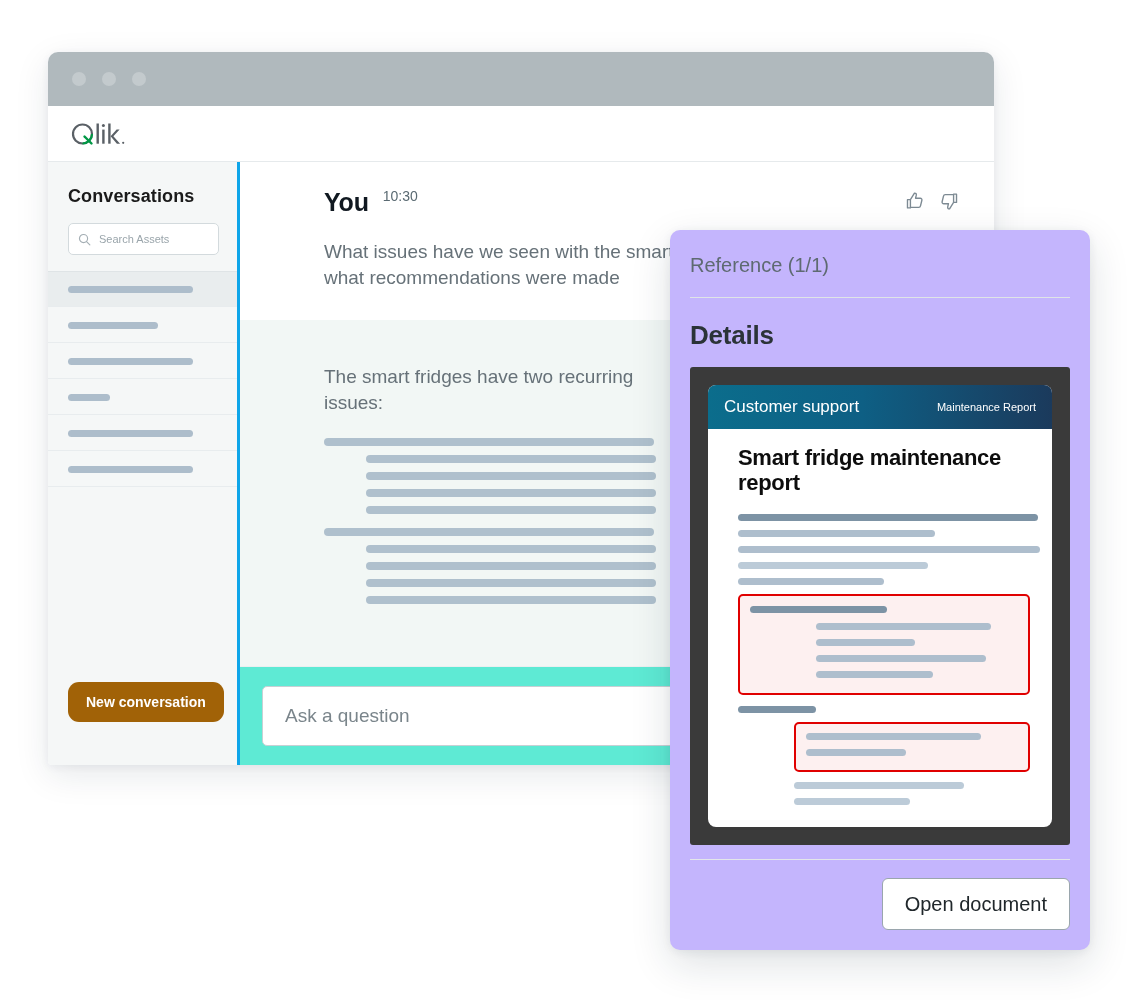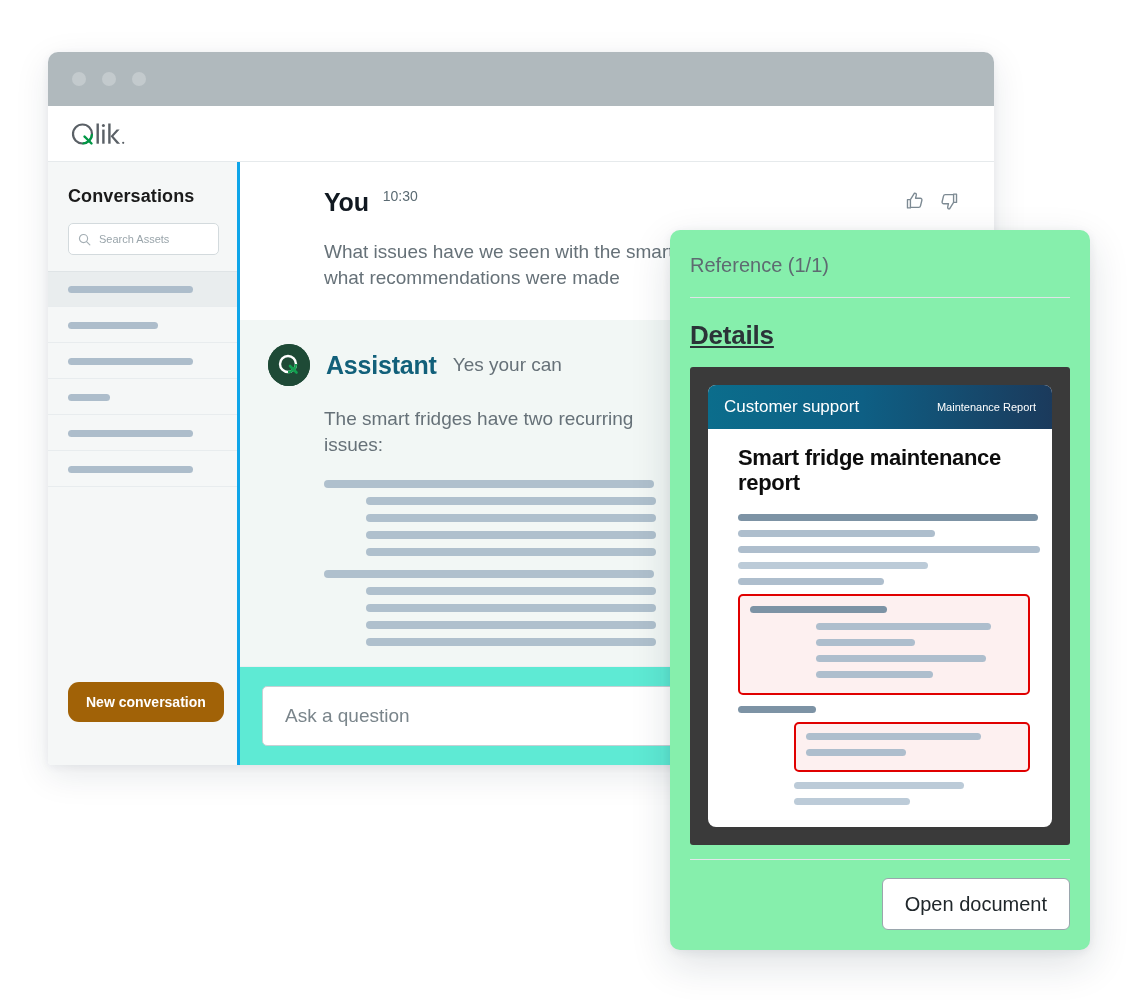--- a/index.html
+++ b/index.html
@@ -91,27 +91,27 @@
   .ask {
     width: 100%; height: 60px; border: 1px solid #c7d0d4; border-radius: 5px;
     background: #fff; font-size: 19px; color: #7a858b; padding: 0 22px;
     font-family: "Liberation Sans", sans-serif;
   }
   .ask::placeholder { color: #7a858b; }
 
   
   .refpanel {
     position: absolute; left: 670px; top: 230px; width: 420px; height: 720px;
-    background: #86efac; border-radius: 10px;
+    background: #c4b5fd; border-radius: 10px;
     box-shadow: 0 14px 40px rgba(24,40,60,.14), 0 2px 10px rgba(24,40,60,.07);
     padding: 24px 20px 0 20px;
   }
   .ref-title { font-size: 20px; color: #5e6a71; padding-left: 0; }
   .ref-rule { height: 1px; background: #dfe4e7; margin: 20px 0 0 0; }
-  .details-title { font-size: 26px; font-weight: 700; color: #2b3338; margin: 22px 0 16px 0; letter-spacing: -.2px; text-decoration: underline; }
+  .details-title { font-size: 26px; font-weight: 700; color: #2b3338; margin: 22px 0 16px 0; letter-spacing: -.2px; }
 
   .doc-frame {
     background: #3a3a3a; border-radius: 3px; padding: 18px 18px 18px 18px;
     height: 478px; overflow: hidden;
   }
   .doc-card { background: #fff; border-radius: 8px; overflow: hidden; height: 100%; }
   .doc-header {
     height: 44px; background: linear-gradient(90deg, #0b6d8c 0%, #0e5f84 45%, #1b3a5c 100%);
     display: flex; align-items: center; justify-content: space-between; padding: 0 16px;
   }
@@ -221,32 +221,20 @@
             <svg width="22" height="22" viewBox="0 0 24 24">
               <path d="M7 10.5h-3.2v9H7zM7 10.5l4.4-7.1c1.4-.2 2.3.7 2 2.2l-.8 3.4h5.1c1.3 0 2.1 1 1.8 2.2l-1.5 6.2c-.2 1-.9 1.6-1.9 1.6H7z" fill="none" stroke="#7d8a93" stroke-width="1.5" stroke-linejoin="round"></path>
             </svg>
             <svg width="22" height="22" viewBox="0 0 24 24">
               <path d="M17 13.5h3.2v-9H17zM17 13.5l-4.4 7.1c-1.4.2-2.3-.7-2-2.2l.8-3.4H6.3c-1.3 0-2.1-1-1.8-2.2l1.5-6.2c.2-1 .9-1.6 1.9-1.6H17z" fill="none" stroke="#7d8a93" stroke-width="1.5" stroke-linejoin="round"></path>
             </svg>
           </div>
         </div>
 
         <div class="msg-assist">
-          <div class="assist-head">
-            <span class="avatar">
-              <svg width="42" height="42" viewBox="0 0 42 42" aria-hidden="true">
-                <circle cx="21" cy="21" r="21" fill="#1e4a36"></circle>
-                <circle cx="20" cy="20" r="8" fill="none" stroke="#ffffff" stroke-width="2.4"></circle>
-                <path d="M20 28 A8 8 0 0 0 28 20" fill="none" stroke="#12a050" stroke-width="2.4"></path>
-                <path d="M22 22 L28.5 28.5" stroke="#12a050" stroke-width="2.6" stroke-linecap="round"></path>
-              </svg>
-            </span>
-            <span class="who-assist">Assistant</span>
-            <span class="assist-sub">Yes your can</span>
-          </div>
 
           <div class="assist-text">The smart fridges have two recurring issues:</div>
 
           <div class="skel">
             <div class="bar" style="width:330px"></div>
             <div class="bar indent" style="width:290px"></div>
             <div class="bar indent" style="width:290px"></div>
             <div class="bar indent" style="width:290px"></div>
             <div class="bar indent" style="width:290px"></div>
             <div class="bar" style="width:330px;margin-top:14px"></div>

